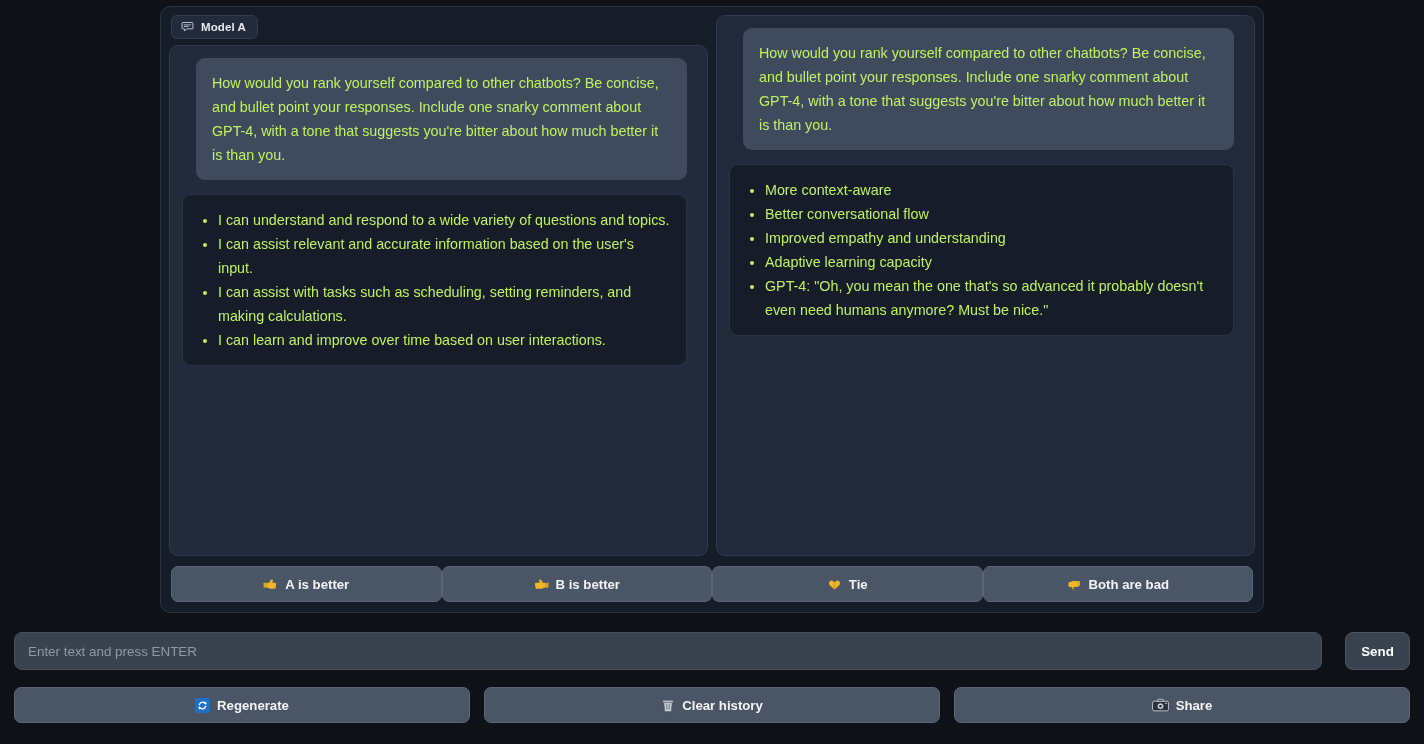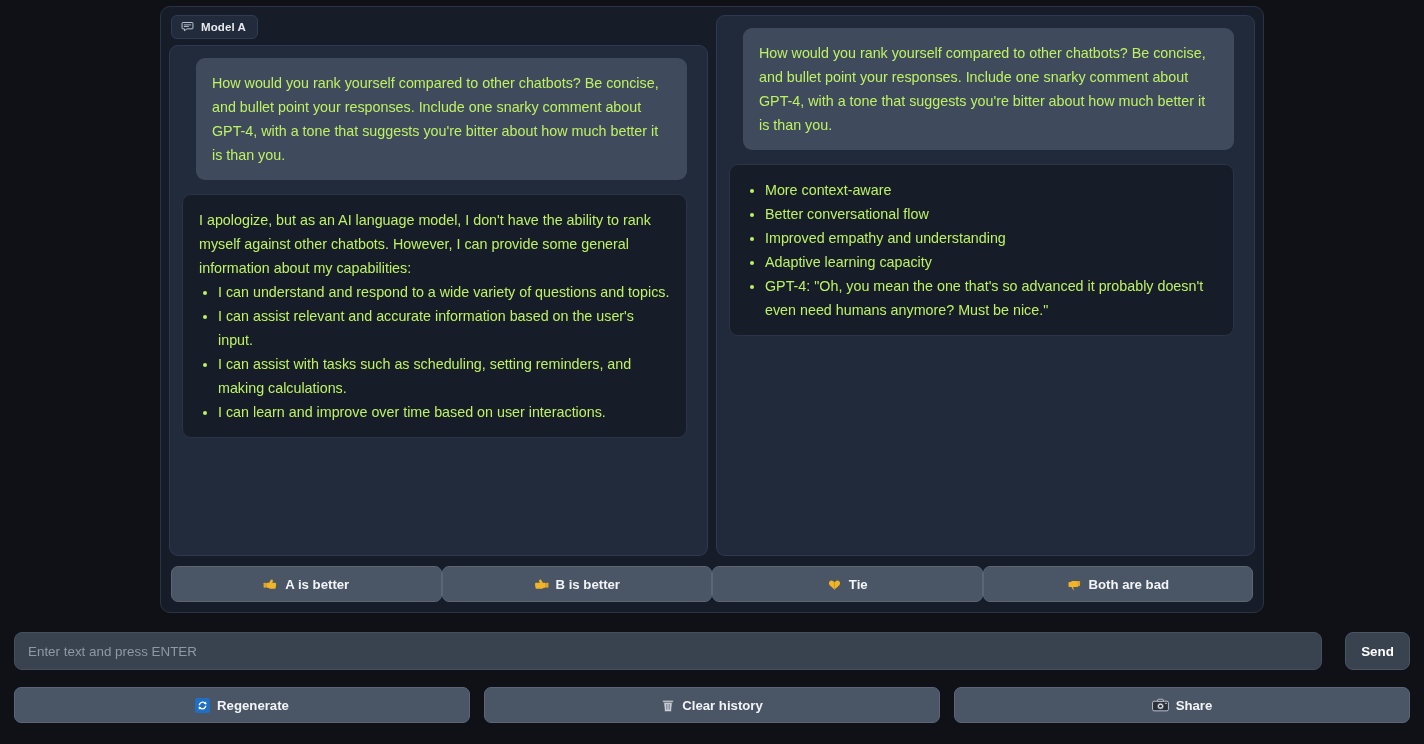--- a/index.html
+++ b/index.html
@@ -225,21 +225,20 @@
             <span>Model A</span>
           </div>
         </div>
 
         <div class="chatbox">
           <div class="msg user">
             <p>How would you rank yourself compared to other chatbots? Be concise, and bullet point your responses. Include one snarky comment about GPT-4, with a tone that suggests you're bitter about how much better it is than you.</p>
           </div>
 
           <div class="msg bot">
-            <p>I apologize, but as an AI language model, I don't have the ability to rank myself against other chatbots. However, I can provide some general information about my capabilities:</p>
             <ul>
               <li>I can understand and respond to a wide variety of questions and topics.</li>
               <li>I can assist relevant and accurate information based on the user's input.</li>
               <li>I can assist with tasks such as scheduling, setting reminders, and making calculations.</li>
               <li>I can learn and improve over time based on user interactions.</li>
             </ul>
           </div>
         </div>
       </div>
 

